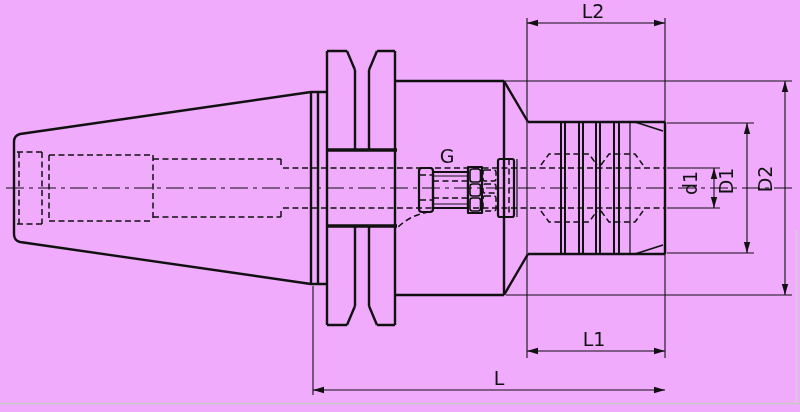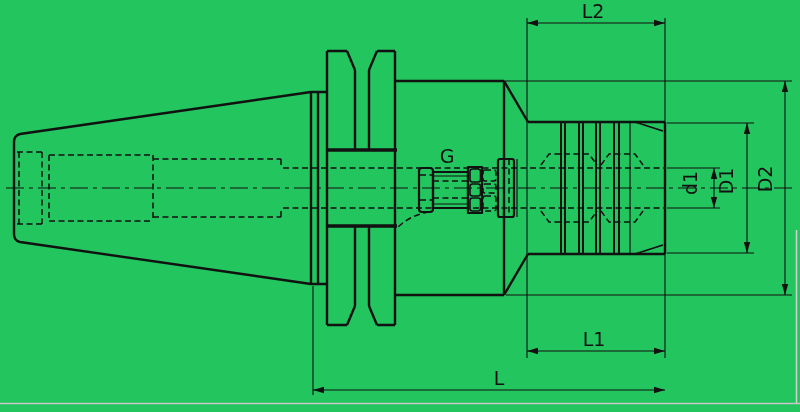--- a/index.html
+++ b/index.html
@@ -1,17 +1,17 @@
 <!DOCTYPE html>
 <html><head>
 <meta charset="utf-8">
 <style>
   html,body{margin:0;padding:0;background:#ffffff;}
   #stage{
-    position:relative;width:800px;height:412px;background:#22c55e;
+    position:relative;width:800px;height:412px;background:#f0abfc;
     font-family:"DejaVu Sans","Liberation Sans",sans-serif;
     overflow:hidden;
   }
   svg{display:block;}
   svg text{
     font-family:"DejaVu Sans","Liberation Sans",sans-serif;
     font-size:19px;fill:#111111;
   }
 </style>
 </head>

